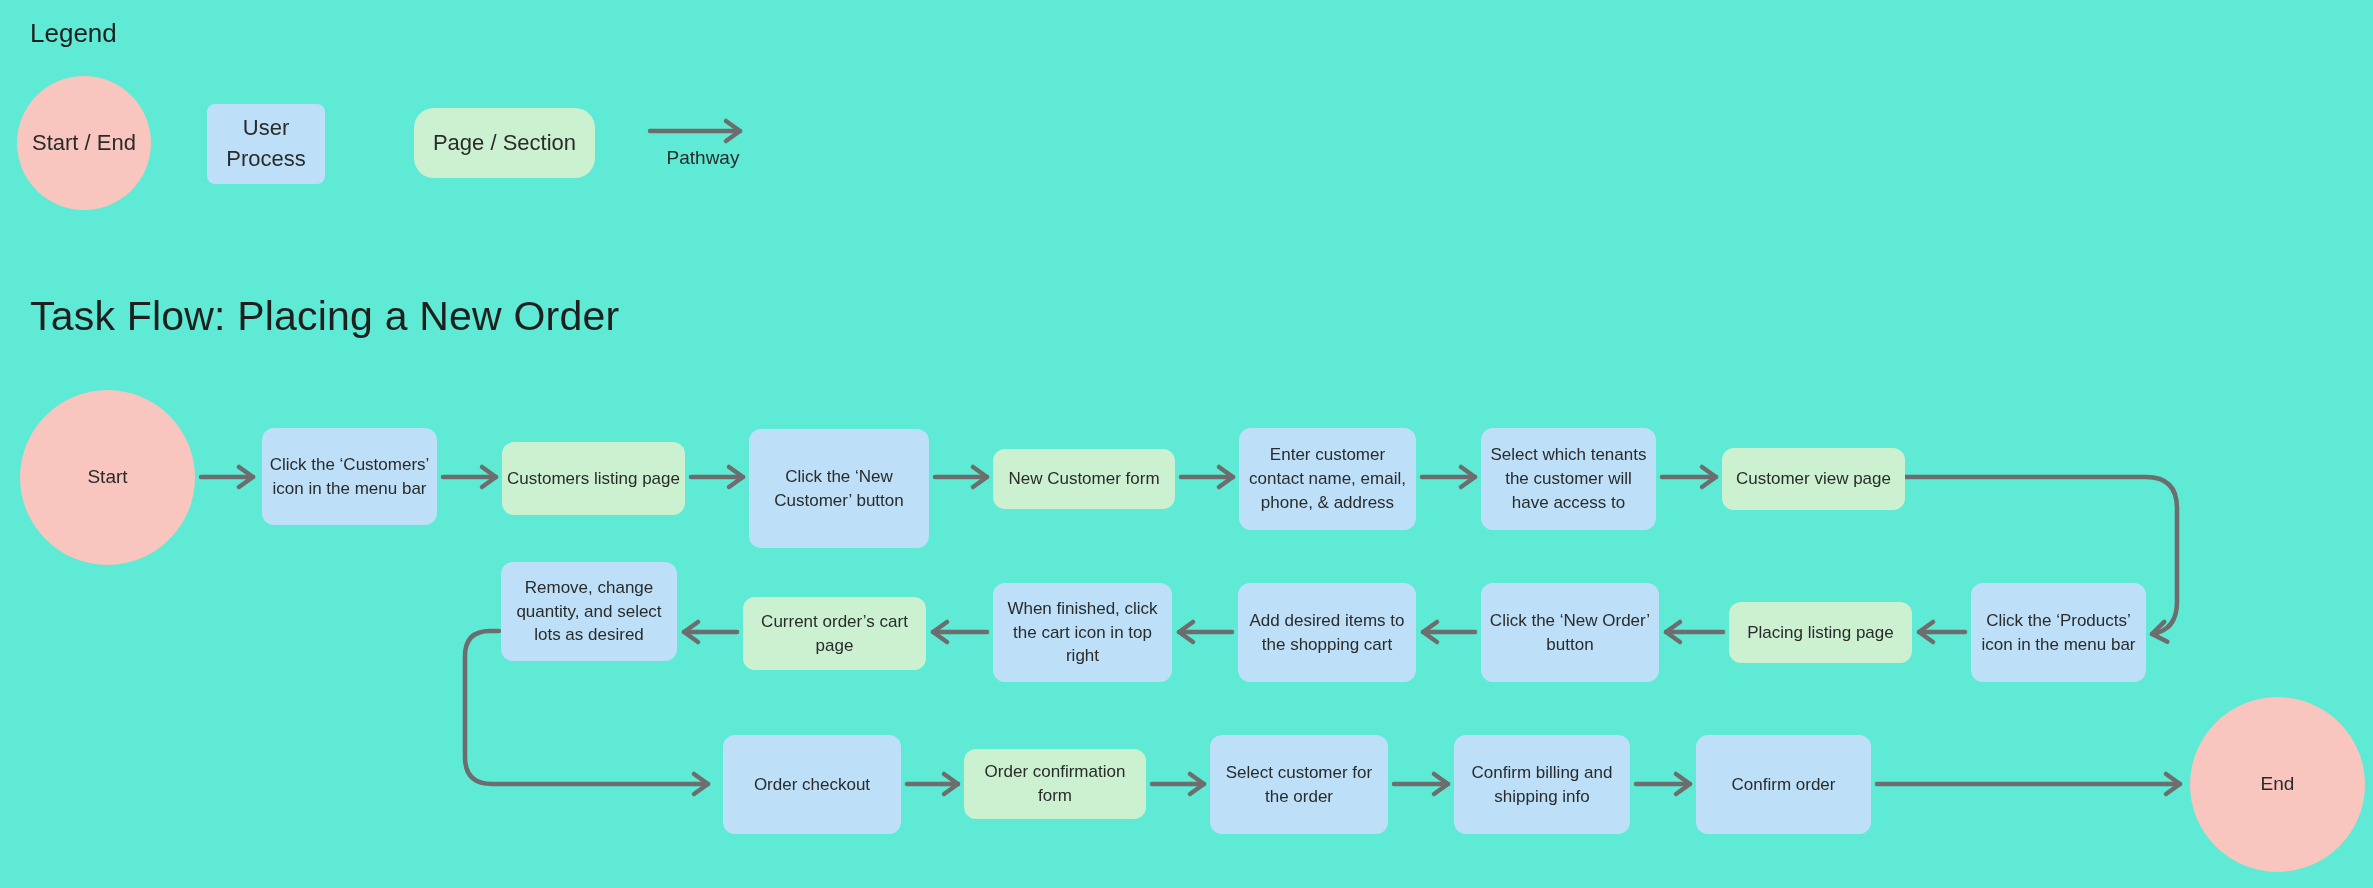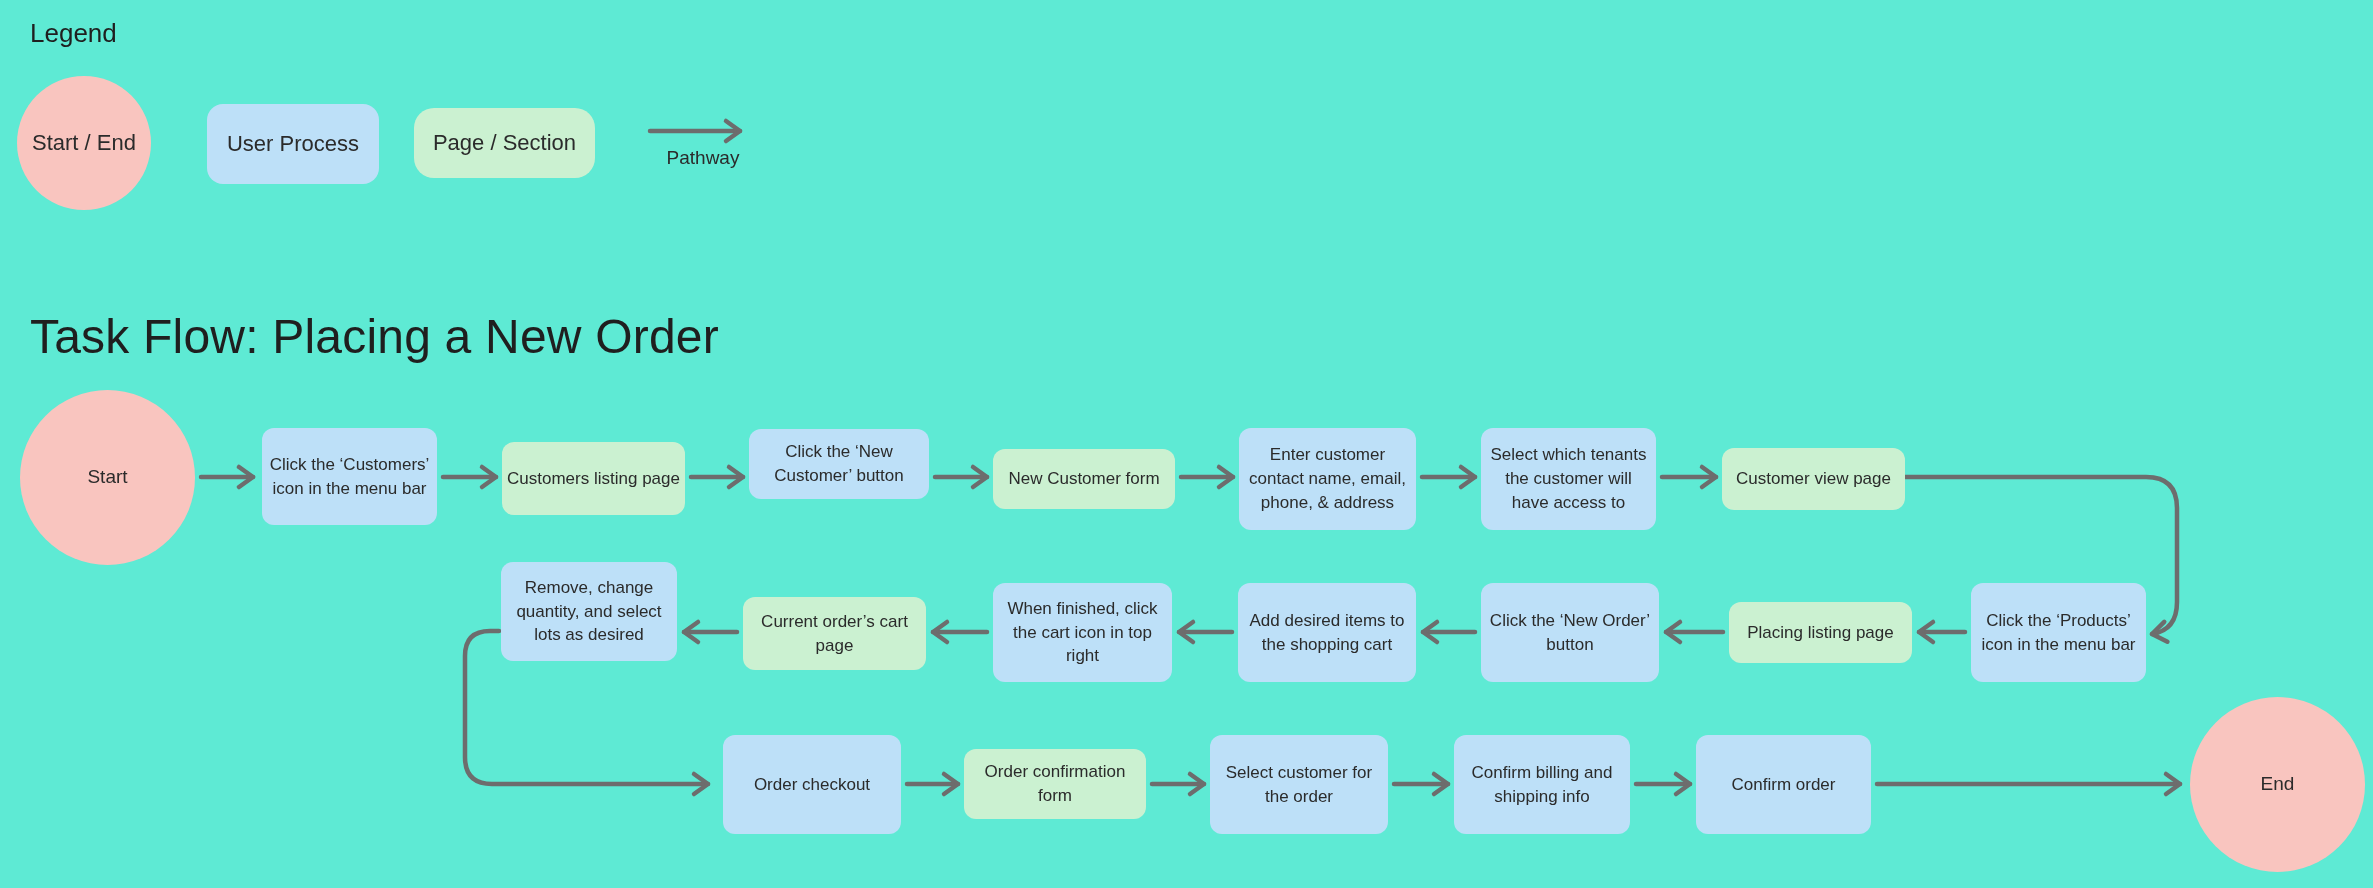--- a/index.html
+++ b/index.html
@@ -29,22 +29,22 @@
   .legend-heading{
     position:absolute;left:30px;top:18px;
     font-size:26px;font-weight:500;color:var(--title);
   }
   .legend-shape{font-size:22px;}
   .legend-pathway-label{
     position:absolute;left:648px;top:147px;width:110px;
     text-align:center;font-size:19px;color:var(--text);
   }
   .page-title{
-    position:absolute;left:30px;top:309px;
-    font-size:48px;font-weight:500;color:var(--title);
+    position:absolute;left:30px;top:293px;
+    font-size:41px;font-weight:500;color:var(--title);
     letter-spacing:0.2px;
   }
   svg.overlay{position:absolute;left:0;top:0;pointer-events:none;}
   .edge{stroke:var(--pathway);stroke-width:4.5;fill:none;stroke-linecap:round;stroke-linejoin:round;}
   .edge-head{stroke:var(--pathway);}
 </style>
 </head>
 <body>
 
 <div id="canvas">
@@ -81,35 +81,35 @@
     <line class="edge" x1="1152" y1="784" x2="1204" y2="784" marker-end="url(#arrowhead)"></line>
     <line class="edge" x1="1394" y1="784" x2="1448" y2="784" marker-end="url(#arrowhead)"></line>
     <line class="edge" x1="1636" y1="784" x2="1690" y2="784" marker-end="url(#arrowhead)"></line>
     <line class="edge" x1="1877" y1="784" x2="2180" y2="784" marker-end="url(#arrowhead)"></line>
   </svg>
 
   <div class="legend-heading">Legend</div>
 
   <div class="node terminal legend-shape" style="left:17px;top:76px;width:134px;height:134px">Start / End</div>
 
-  <div class="node process legend-shape" style="left:207px;top:104px;width:172px;height:80px;border-radius:16px">User Process</div>
+  <div class="node process legend-shape" style="left:207px;top:104px;width:118px;height:80px;border-radius:8px">User Process</div>
 
   <div class="node page legend-shape" style="left:414px;top:108px;width:181px;height:70px;border-radius:20px">Page / Section</div>
 
   <div class="legend-pathway-label">Pathway</div>
 
   <div class="page-title">Task Flow: Placing a New Order</div>
 
   <div class="node terminal" style="left:20px;top:390px;width:175px;height:175px">Start</div>
 
   <div class="node process" style="left:262px;top:428px;width:175px;height:97px">Click the ‘Customers’ icon in the menu bar</div>
 
   <div class="node page" style="left:502px;top:442px;width:183px;height:73px">Customers listing page</div>
 
-  <div class="node process" style="left:749px;top:429px;width:180px;height:70px">Click the ‘New Customer’ button</div>
+  <div class="node process" style="left:749px;top:429px;width:180px;height:119px">Click the ‘New Customer’ button</div>
 
   <div class="node page" style="left:993px;top:449px;width:182px;height:60px">New Customer form</div>
 
   <div class="node process" style="left:1239px;top:428px;width:177px;height:102px">Enter customer contact name, email, phone, &amp; address</div>
 
   <div class="node process" style="left:1481px;top:428px;width:175px;height:102px">Select which tenants the customer will have access to</div>
 
   <div class="node page" style="left:1722px;top:448px;width:183px;height:62px">Customer view page</div>
 
   <div class="node process" style="left:1971px;top:583px;width:175px;height:99px">Click the ‘Products’ icon in the menu bar</div>

